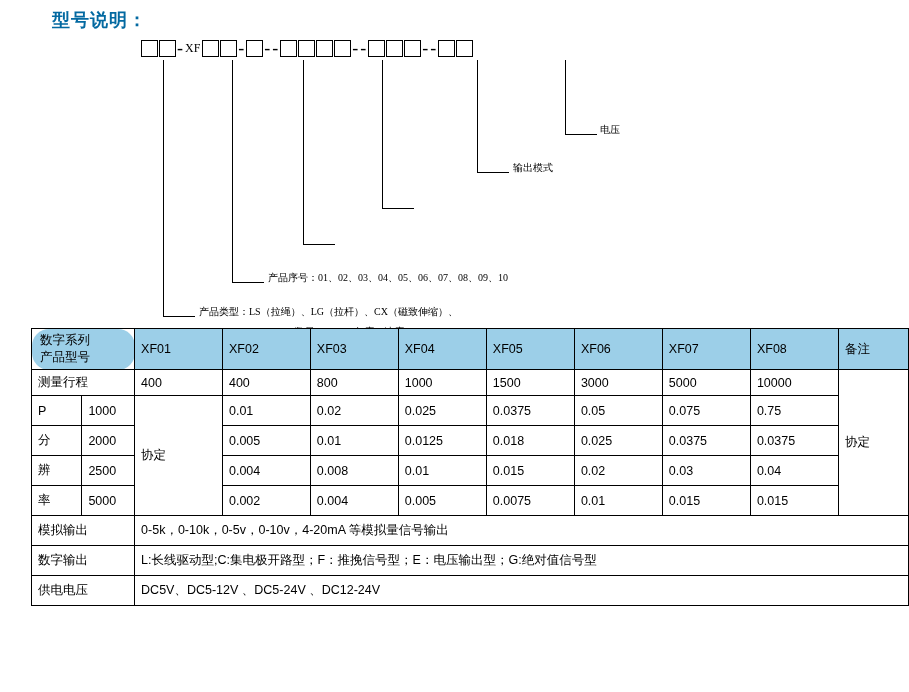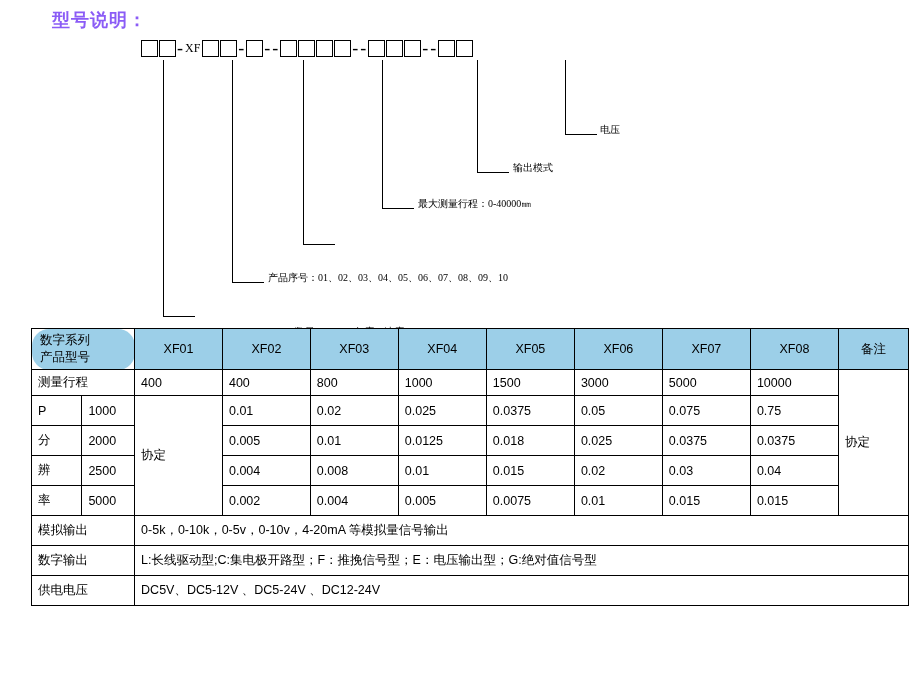--- a/index.html
+++ b/index.html
@@ -17,21 +17,21 @@
   }
 
   
   #doc-title {
     position: absolute;
     left: 52px;
     top: 8px;
     font-family: "Liberation Sans", sans-serif;
     font-weight: bold;
     font-size: 18px;
-    color: #8b5cf6;
+    color: #0369a1;
     letter-spacing: 1px;
   }
 
   
   #code-diagram {
     position: absolute;
     left: 0;
     top: 36px;
     width: 909px;
     height: 285px;
@@ -98,21 +98,20 @@
   #spec-table td, #spec-table th {
     border: 1px solid #000000;
     padding: 3px 6px;
     text-align: left;
     vertical-align: middle;
     font-weight: normal;
     background: #ffffff;
   }
   #spec-table thead th {
     background: #9ccfe8;
-    text-align: center;
     font-weight: normal;
     height: 22px;
   }
   #spec-table thead th.hdr-first {
     text-align: left;
     padding-left: 8px;
     width: 80px;
     border-radius: 17px;
   }
   .col-sub   { width: 40px; }
@@ -183,22 +182,22 @@
 
   <div class="hline" style="left:565px; top:98px; width:32px;"></div>
   <div class="hline" style="left:477px; top:136px; width:32px;"></div>
   <div class="hline" style="left:382px; top:172px; width:32px;"></div>
   <div class="hline" style="left:303px; top:208px; width:32px;"></div>
   <div class="hline" style="left:232px; top:246px; width:32px;"></div>
   <div class="hline" style="left:163px; top:280px; width:32px;"></div>
 
   <div class="leader-label" style="left:600px; top:87px;">电压</div>
   <div class="leader-label" style="left:513px; top:125px;">输出模式</div>
-  <div class="leader-label" style="left:418px; top:161px;">最大测量行程：0-40000㎜</div>
   <div class="leader-label" style="left:268px; top:235px;">产品序号：01、02、03、04、05、06、07、08、09、10</div>
+  <div class="leader-label" style="left:199px; top:269px;">产品类型：LS（拉绳）、LG（拉杆）、CX（磁致伸缩）、</div>
   <div class="leader-label" style="left:272px; top:289px;">SX（数显）、JS（角度，速度）</div>
 </div>
 
 <table id="spec-table">
   <thead>
     <tr>
       <th class="hdr-first" colspan="2">
         <div>数字系列</div>
         <div>产品型号</div>
       </th>

